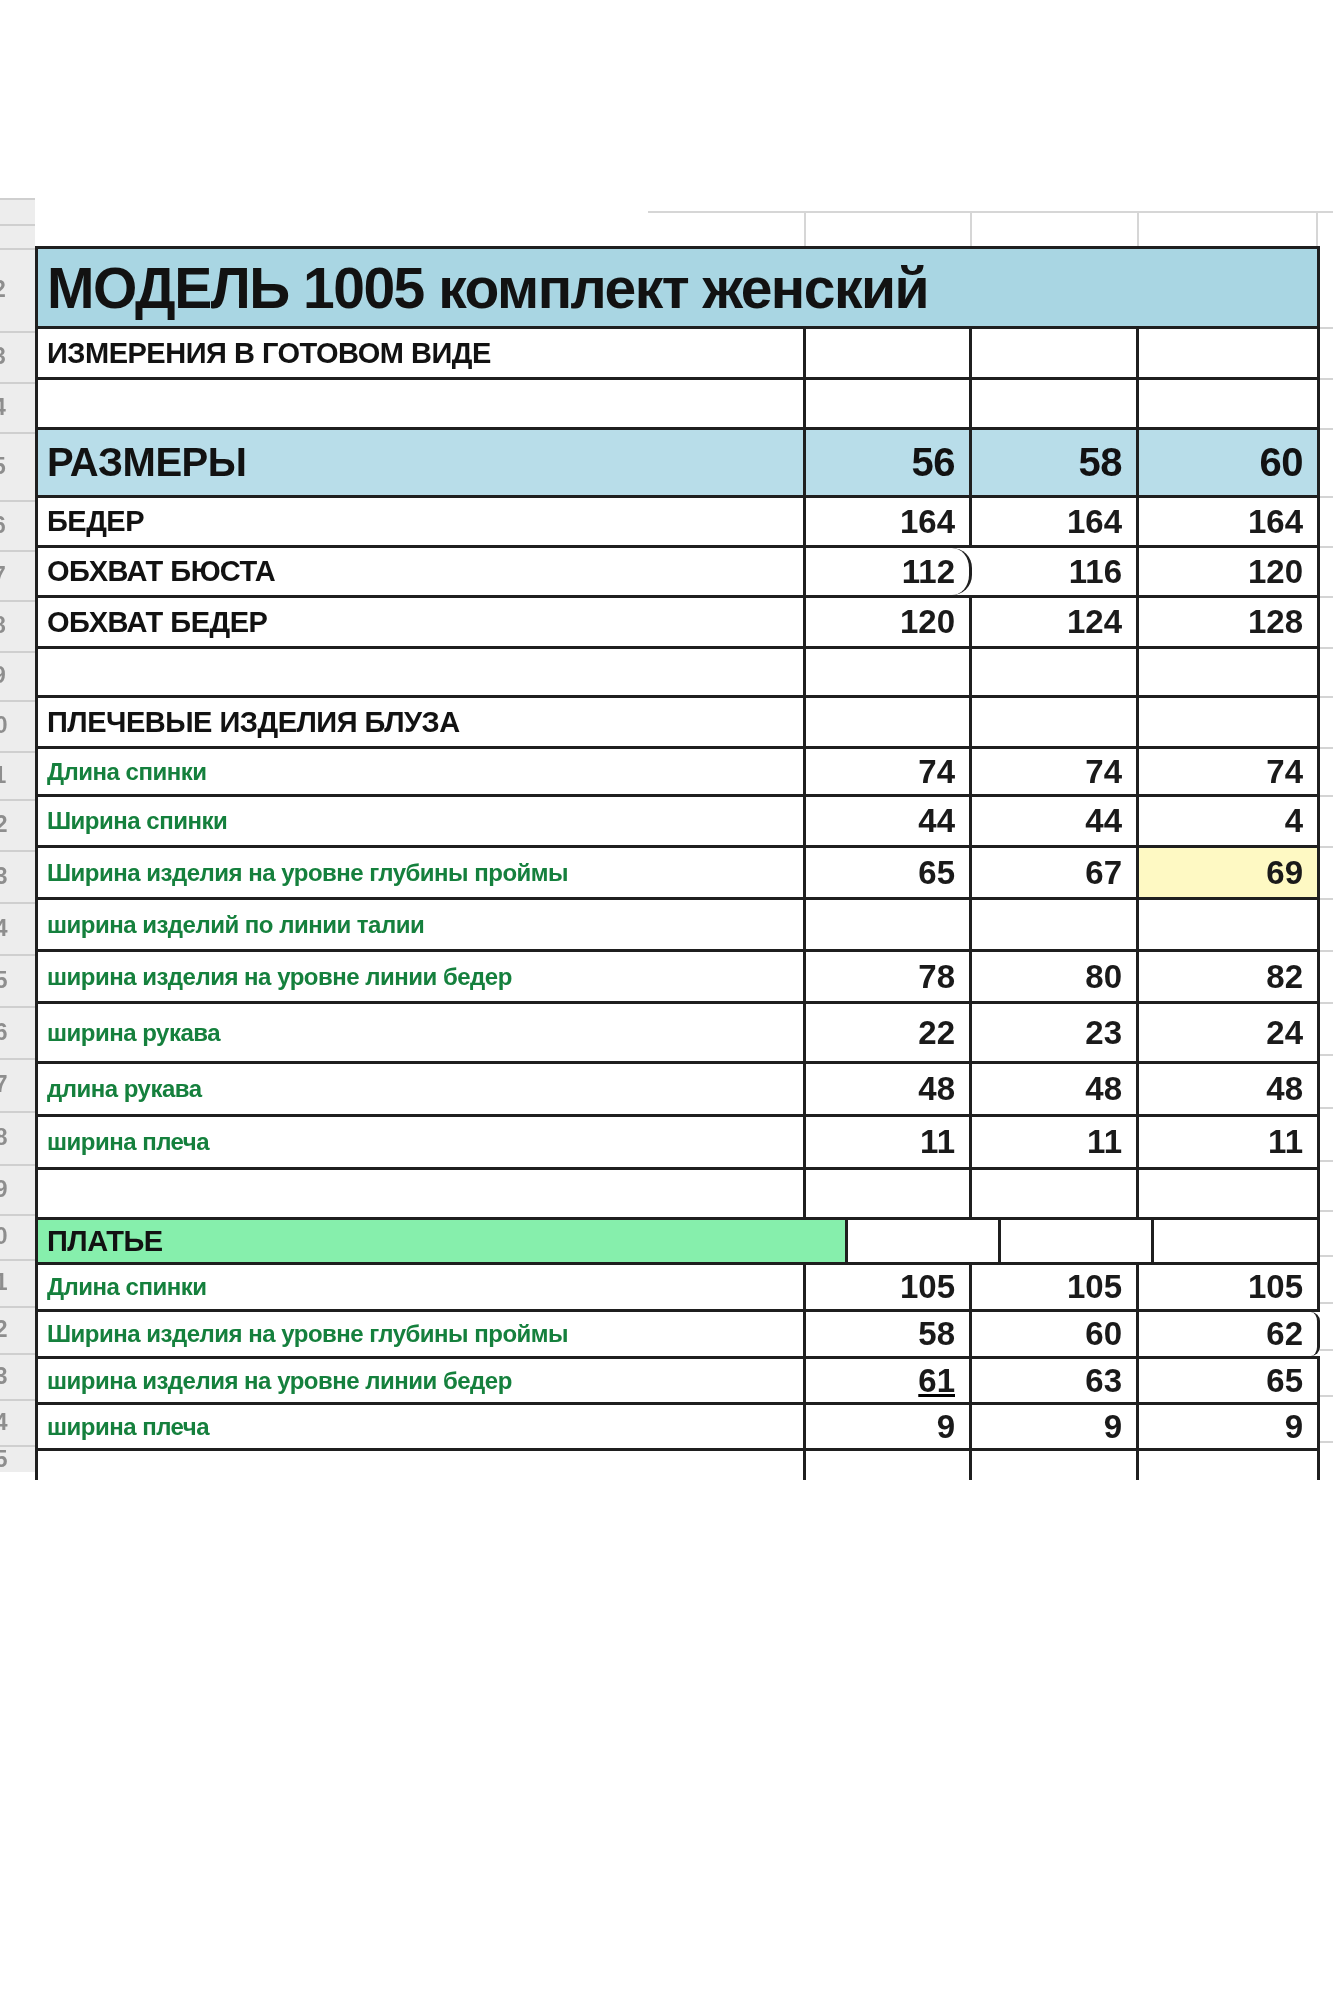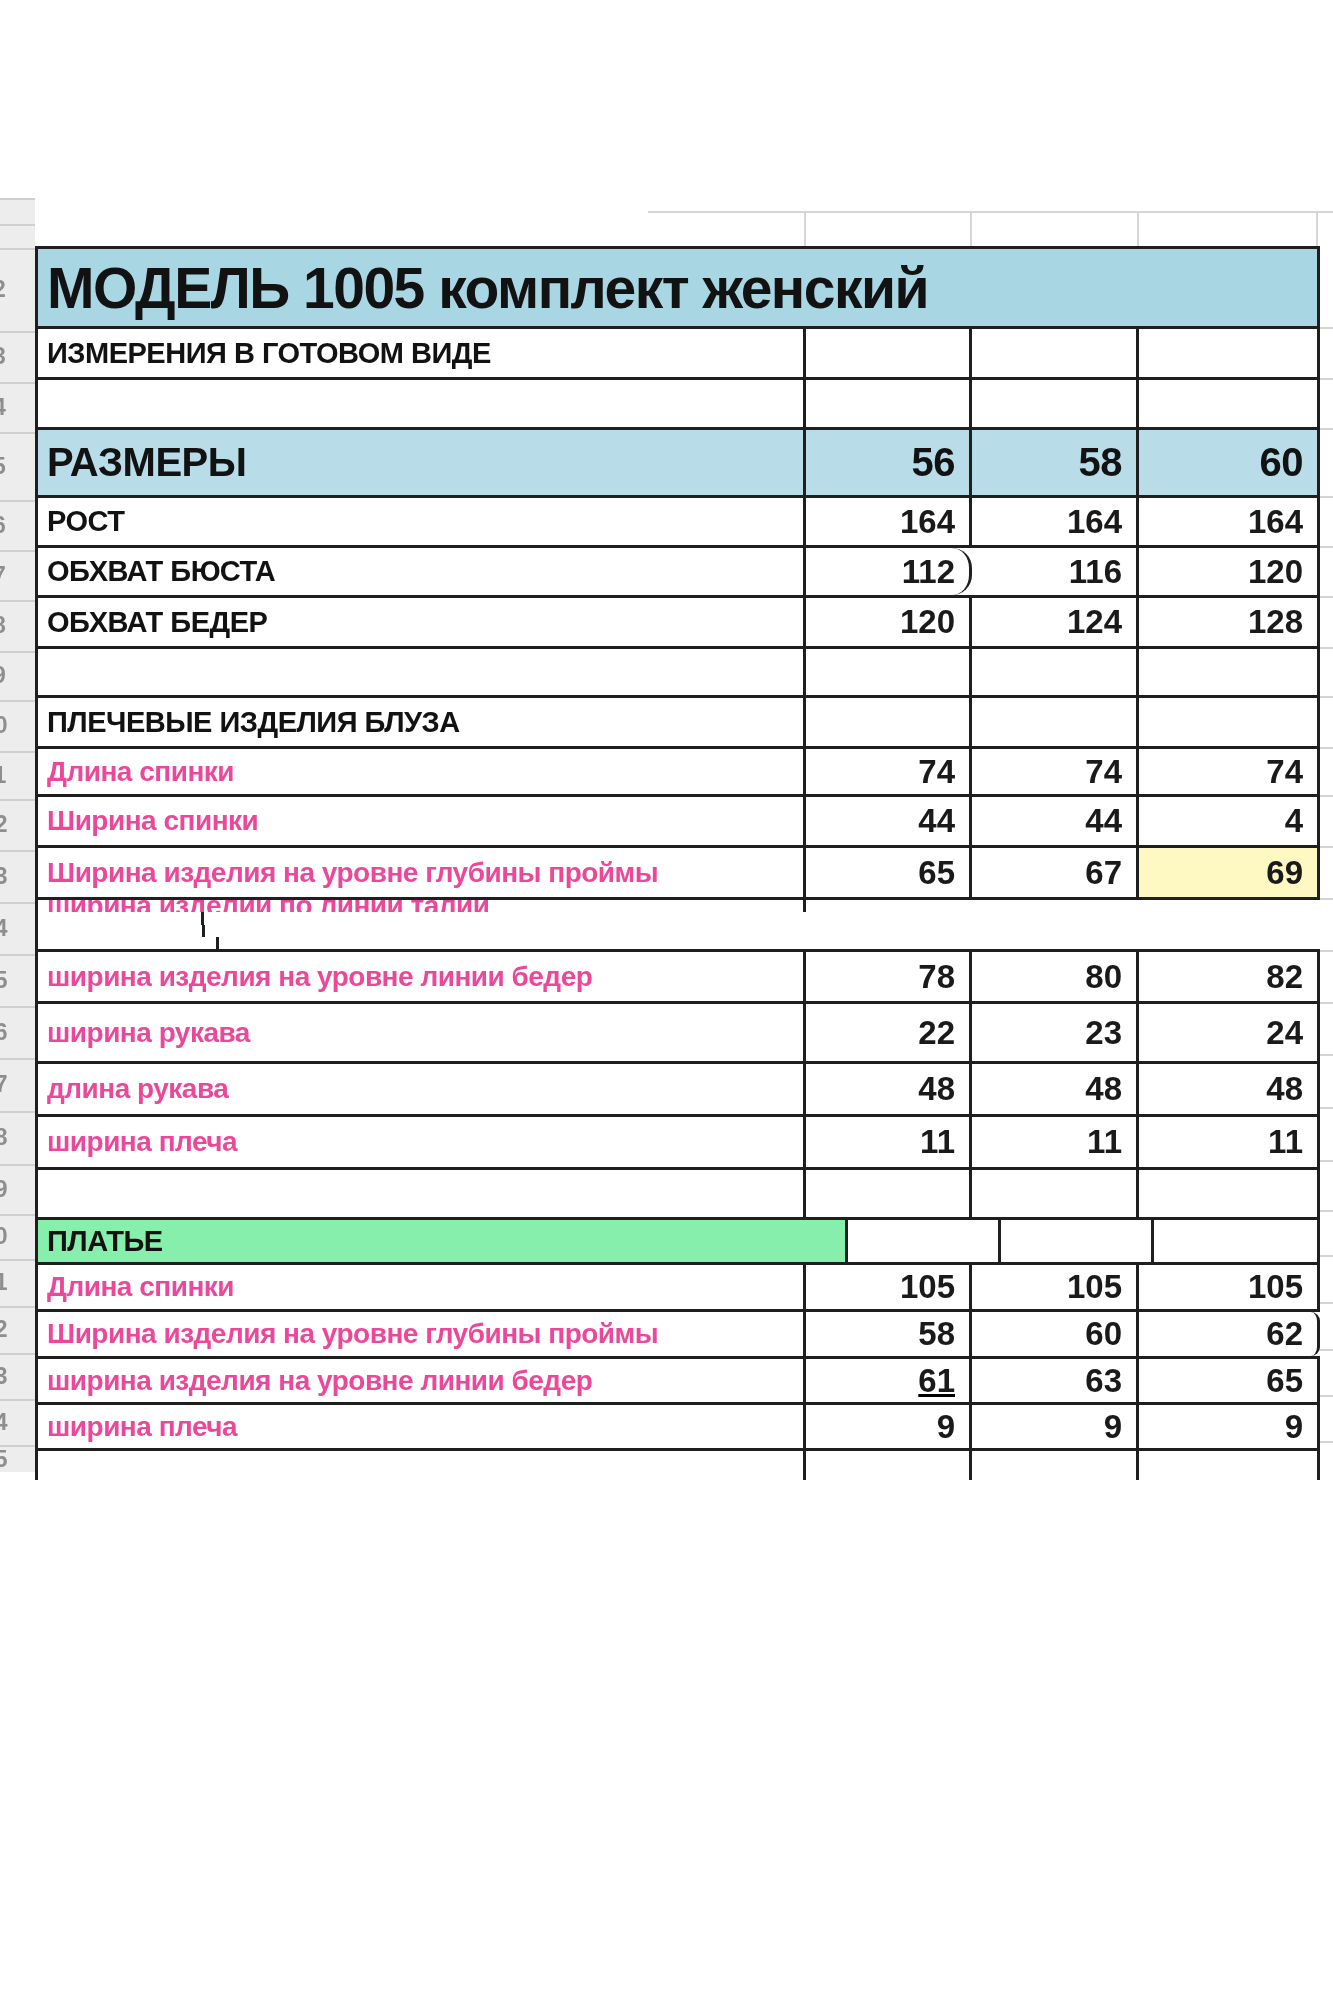--- a/index.html
+++ b/index.html
@@ -22,21 +22,21 @@
   .faint-v{position:absolute;width:2px;}
 
   
   .sheet{position:absolute;}
   .row{display:flex;box-sizing:border-box;width:100%;}
   .cell{box-sizing:border-box;height:100%;display:flex;align-items:center;overflow:hidden;}
   .cell-label{justify-content:flex-start;padding-left:9px;}
   .cell-value{justify-content:flex-end;padding-right:14px;}
   .txt-title{font-weight:800;font-size:57px;letter-spacing:-1.5px;color:#121212;white-space:nowrap;}
   .txt-caps{font-weight:800;font-size:29px;letter-spacing:-0.5px;color:#121212;white-space:nowrap;}
-  .txt-label{font-weight:700;font-size:28px;letter-spacing:-0.5px;color:#ec4899;white-space:nowrap;}
+  .txt-label{font-weight:700;font-size:24px;letter-spacing:-0.5px;color:#15803d;white-space:nowrap;}
   .txt-num{font-weight:600;font-size:33px;color:#1a1a1a;}
   .txt-size{font-weight:800;font-size:40px;letter-spacing:-0.5px;color:#121212;}
   .txt-razm{font-weight:800;font-size:40px;letter-spacing:-0.5px;color:#121212;}
 </style>
 </head>
 <body>
 
 <div class="page">
   <div class="row-strip" id="rowStrip" style="left: 0px; top: 198px; width: 35px; height: 1272px; background: rgb(237, 237, 237); border-top: 2px solid rgb(207, 207, 207);">
       <div class="strip-line" style="top: 24px; background: rgb(207, 207, 207);"></div>
@@ -173,21 +173,21 @@
         </div>
         <div class="cell cell-value" style="width: 167px; border-right: 3px solid rgb(31, 31, 31); background: rgb(184, 221, 233);">
           <span class="txt-size">58</span>
         </div>
         <div class="cell cell-value" style="width: 181px; border-right: 3px solid rgb(31, 31, 31); background: rgb(184, 221, 233);">
           <span class="txt-size">60</span>
         </div>
       </div>
       <div class="row row-data" style="height: 50px; border-left: 3px solid rgb(31, 31, 31); border-bottom: 3px solid rgb(31, 31, 31);">
         <div class="cell cell-label" style="width: 768px; border-right: 3px solid rgb(31, 31, 31); background: rgb(255, 255, 255);">
-          <span class="txt-caps">РОСТ</span>
+          <span class="txt-caps">БЕДЕР</span>
         </div>
         <div class="cell cell-value" style="width: 166px; border-right: 3px solid rgb(31, 31, 31); background: rgb(255, 255, 255);">
           <span class="txt-num">164</span>
         </div>
         <div class="cell cell-value" style="width: 167px; border-right: 3px solid rgb(31, 31, 31); background: rgb(255, 255, 255);">
           <span class="txt-num">164</span>
         </div>
         <div class="cell cell-value" style="width: 181px; border-right: 3px solid rgb(31, 31, 31); background: rgb(255, 255, 255);">
           <span class="txt-num">164</span>
         </div>
@@ -269,21 +269,21 @@
         <div class="cell cell-value" style="width: 166px; border-right: 3px solid rgb(31, 31, 31); background: rgb(255, 255, 255);">
           <span class="txt-num">65</span>
         </div>
         <div class="cell cell-value" style="width: 167px; border-right: 3px solid rgb(31, 31, 31); background: rgb(255, 255, 255);">
           <span class="txt-num">67</span>
         </div>
         <div class="cell cell-value" style="width: 181px; border-right: 3px solid rgb(31, 31, 31); background: #fef9c3;">
           <span class="txt-num">69</span>
         </div>
       </div>
-      <div class="row row-data" style="height: 52px; border-left: 3px solid rgb(31, 31, 31); border-bottom: 3px solid rgb(31, 31, 31); flex-direction: column;">
+      <div class="row row-data" style="height: 52px; border-left: 3px solid rgb(31, 31, 31); border-bottom: 3px solid rgb(31, 31, 31);">
         <div class="cell cell-label" style="width: 768px; border-right: 3px solid rgb(31, 31, 31); background: rgb(255, 255, 255);">
           <span class="txt-label">ширина изделий по линии талии</span>
         </div>
         <div class="cell cell-value" style="width: 166px; border-right: 3px solid rgb(31, 31, 31); background: rgb(255, 255, 255);"></div>
         <div class="cell cell-value" style="width: 167px; border-right: 3px solid rgb(31, 31, 31); background: rgb(255, 255, 255);"></div>
         <div class="cell cell-value" style="width: 181px; border-right: 3px solid rgb(31, 31, 31); background: rgb(255, 255, 255);"></div>
       </div>
       <div class="row row-data" style="height: 52px; border-left: 3px solid rgb(31, 31, 31); border-bottom: 3px solid rgb(31, 31, 31);">
         <div class="cell cell-label" style="width: 768px; border-right: 3px solid rgb(31, 31, 31); background: rgb(255, 255, 255);">
           <span class="txt-label">ширина изделия на уровне линии бедер</span>

